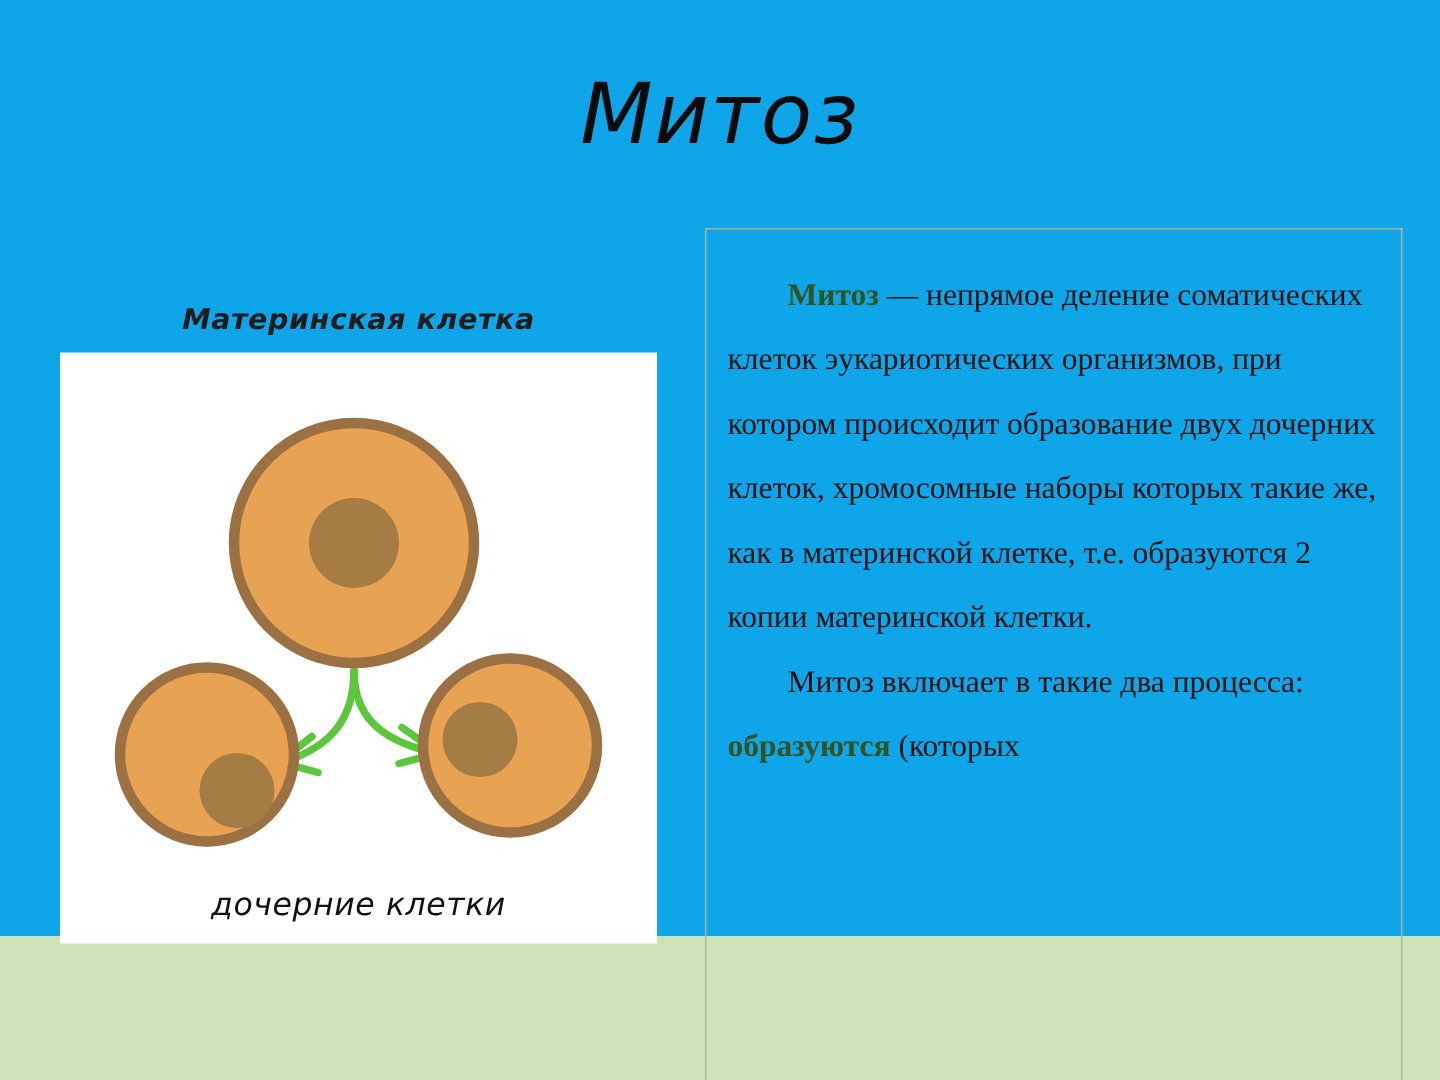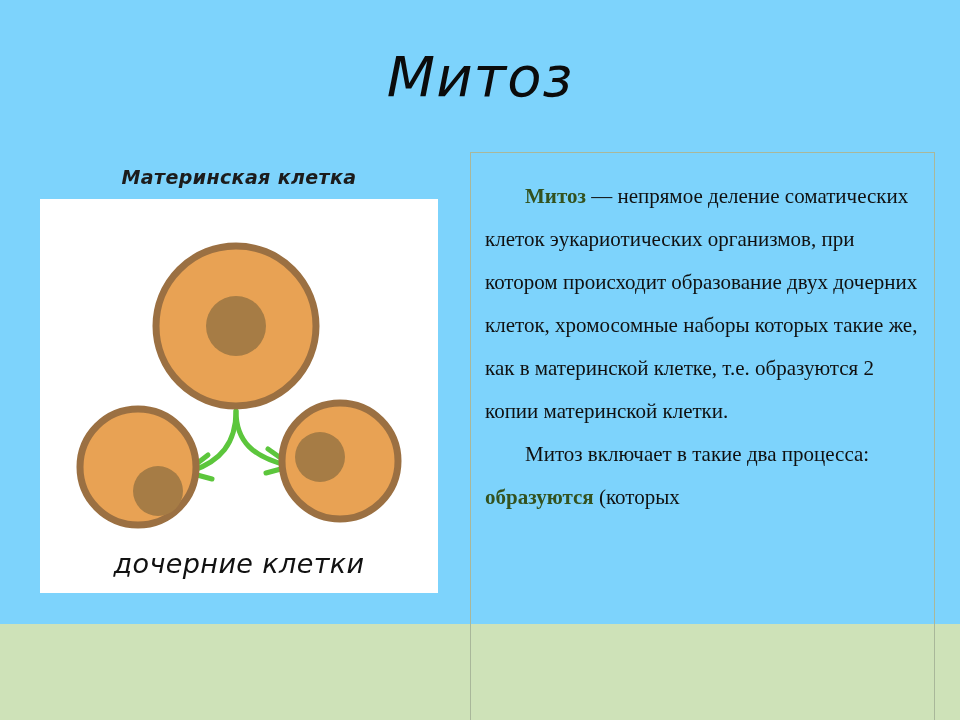--- a/index.html
+++ b/index.html
@@ -14,21 +14,21 @@
     background: #cee2b8;
     font-family: "Liberation Serif", "DejaVu Serif", serif;
     position: relative;
   }
 
   #slide {
     position: absolute;
     left: 0; top: 0;
     width: 960px;
     height: 624px;
-    background: #7dd3fc;
+    background: #0ea5e9;
   }
 
   
   #slide-title {
     position: absolute;
     left: 0;
     top: 48px;
     width: 960px;
     text-align: center;
     font-family: "DejaVu Sans", sans-serif;
@@ -53,20 +53,21 @@
     font-family: "DejaVu Sans", sans-serif;
     font-style: italic;
     font-size: 19px;
     font-weight: 700;
     color: #1c1c1c;
     text-align: center;
     letter-spacing: 0.4px;
     height: 30px;
     line-height: 30px;
     white-space: nowrap;
+    margin-top: 36px;
   }
 
   #diagram-canvas {
     position: relative;
     width: 398px;
     height: 394px;
     background: #ffffff;
     margin-top: 7px;
     overflow: hidden;
   }
@@ -79,21 +80,21 @@
   }
 
   #daughter-cells-label {
     position: absolute;
     left: 0;
     bottom: 14px;
     width: 398px;
     text-align: center;
     font-family: "DejaVu Sans", sans-serif;
     font-style: italic;
-    font-size: 27px;
+    font-size: 21px;
     font-weight: 400;
     color: #111111;
     letter-spacing: 0.4px;
     white-space: nowrap;
   }
 
   
   #text-panel {
     position: absolute;
     left: 470px;

